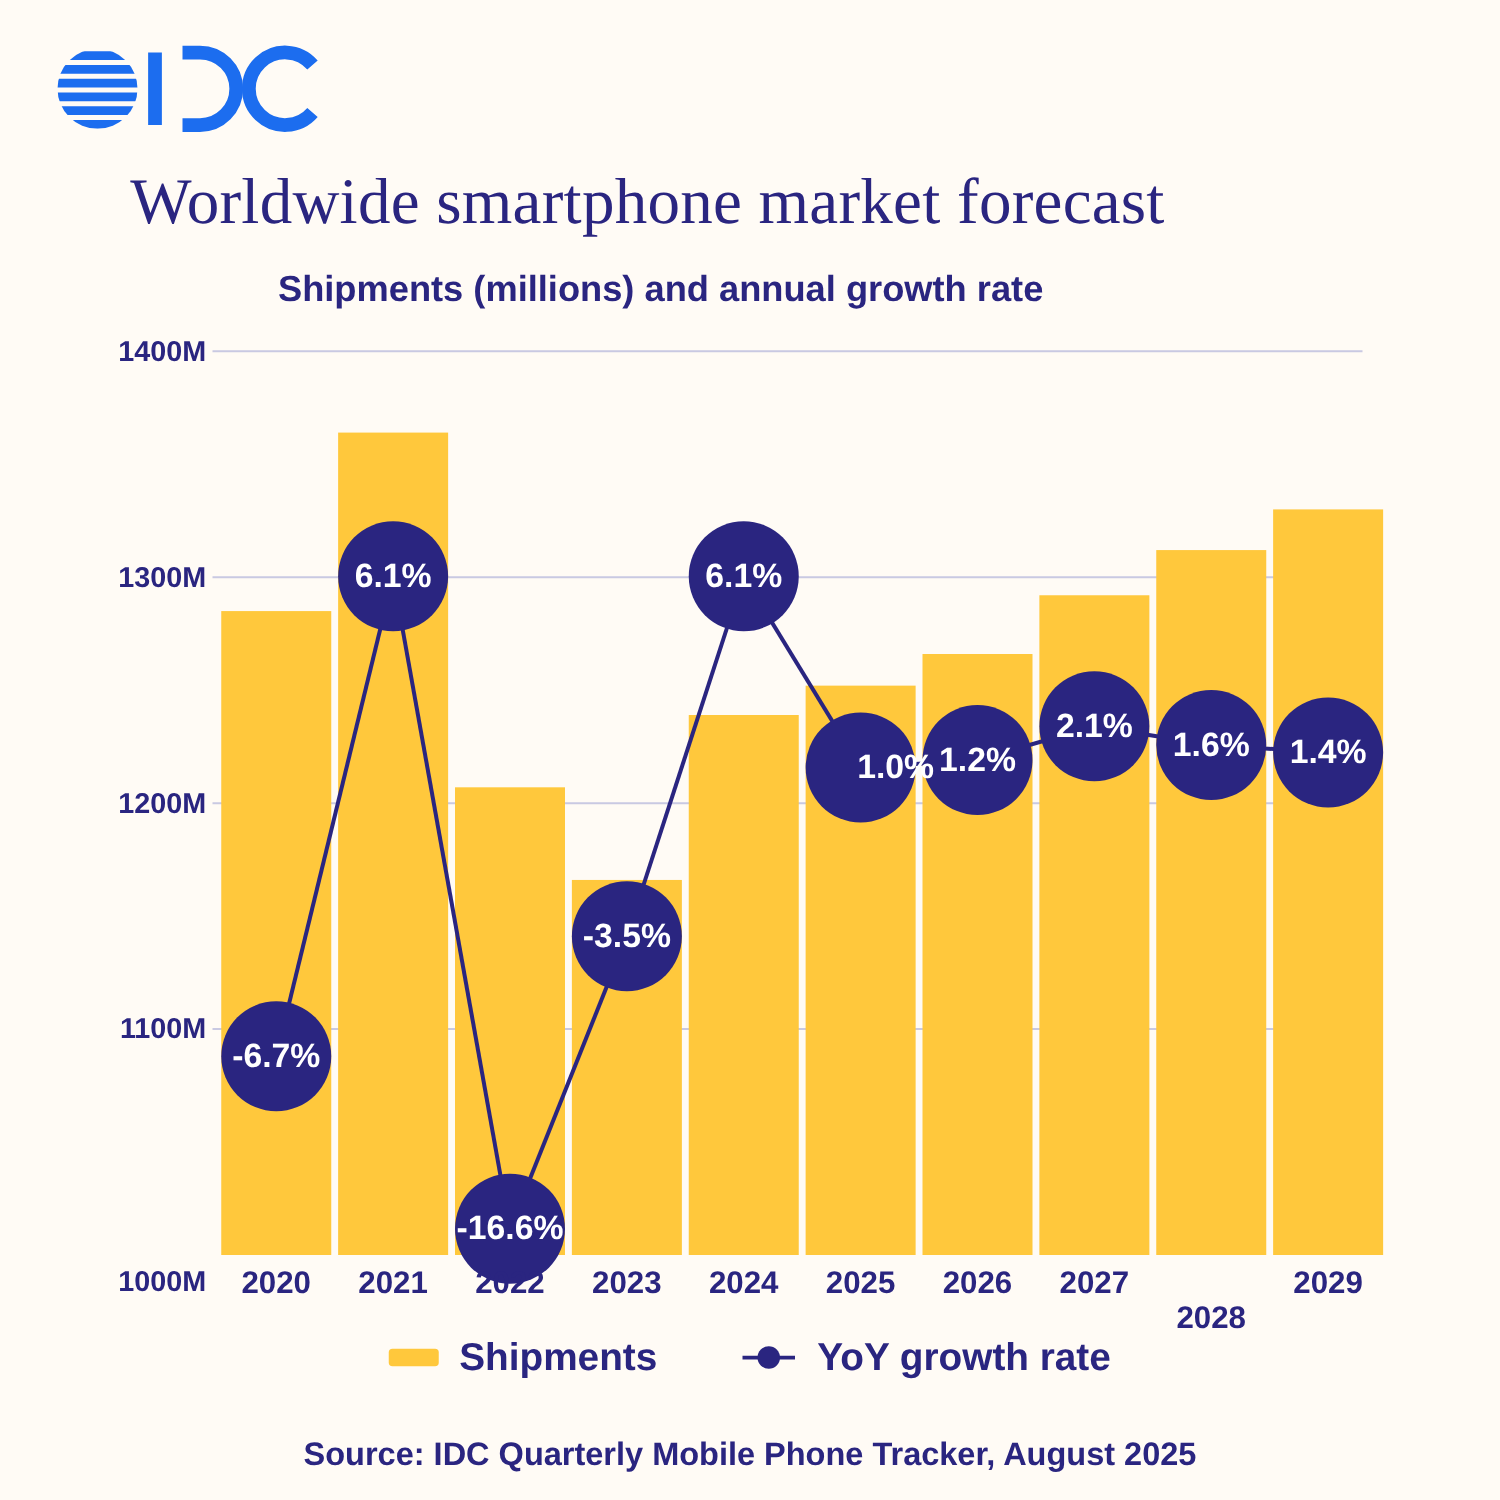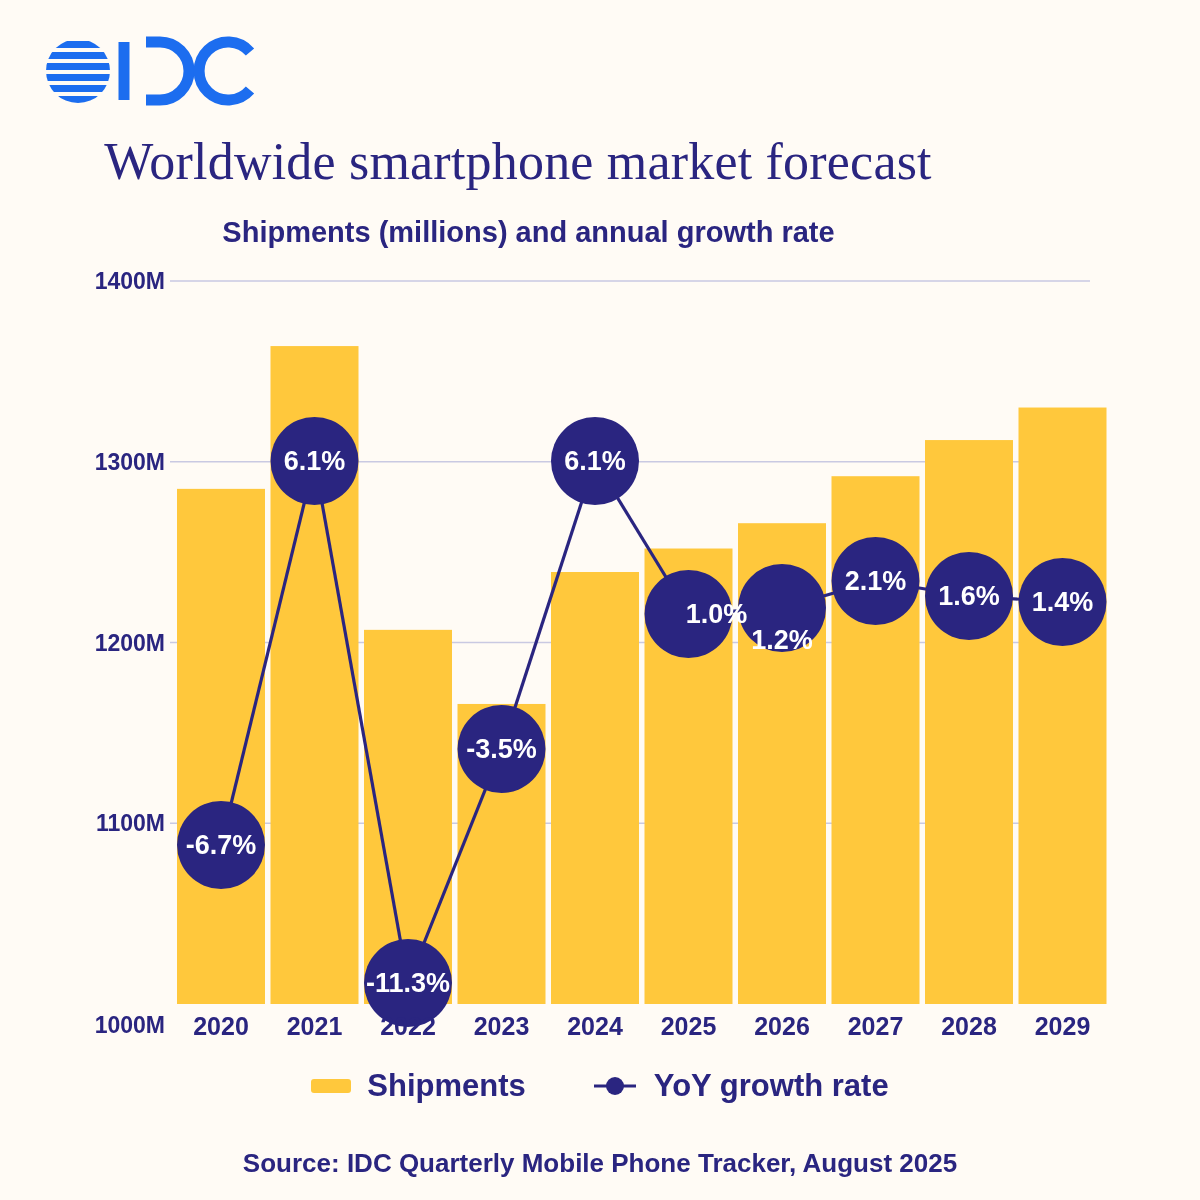--- a/index.html
+++ b/index.html
@@ -227,31 +227,31 @@
   </div>
 <div id="xtick-wrap">
     <div class="xtick-label" style="left: 221px;">2020</div>
     <div class="xtick-label" style="left: 314.5px;">2021</div>
     <div class="xtick-label" style="left: 408px;">2022</div>
     <div class="xtick-label" style="left: 501.5px;">2023</div>
     <div class="xtick-label" style="left: 595px;">2024</div>
     <div class="xtick-label" style="left: 688.5px;">2025</div>
     <div class="xtick-label" style="left: 782px;">2026</div>
     <div class="xtick-label" style="left: 875.5px;">2027</div>
-    <div class="xtick-label" style="left: 969px;">2028</div>
+    <div class="xtick-label" style="left: 969px; margin-top: 28px;">2028</div>
     <div class="xtick-label" style="left: 1062.5px;">2029</div>
   </div>
 <div id="bubble-labels">
     <div class="bubble-text" style="left: 221px; top: 845px;">-6.7%</div>
     <div class="bubble-text" style="left: 314.5px; top: 461px;">6.1%</div>
-    <div class="bubble-text" style="left: 408px; top: 983px;">-11.3%</div>
+    <div class="bubble-text" style="left: 408px; top: 983px;">-16.6%</div>
     <div class="bubble-text" style="left: 501.5px; top: 749px;">-3.5%</div>
     <div class="bubble-text" style="left: 595px; top: 461px;">6.1%</div>
     <div class="bubble-text" style="left: 688.5px; top: 614px; margin-left: 28px;">1.0%</div>
-    <div class="bubble-text" style="left: 782px; top: 640px;">1.2%</div>
+    <div class="bubble-text" style="left: 782px; top: 608px;">1.2%</div>
     <div class="bubble-text" style="left: 875.5px; top: 581px;">2.1%</div>
     <div class="bubble-text" style="left: 969px; top: 596px;">1.6%</div>
     <div class="bubble-text" style="left: 1062.5px; top: 602px;">1.4%</div>
   </div>
 
 <div id="legend">
   <div class="legend-item">
     <span class="legend-swatch-bar"></span>
     <span class="legend-label">Shipments</span>
   </div>

